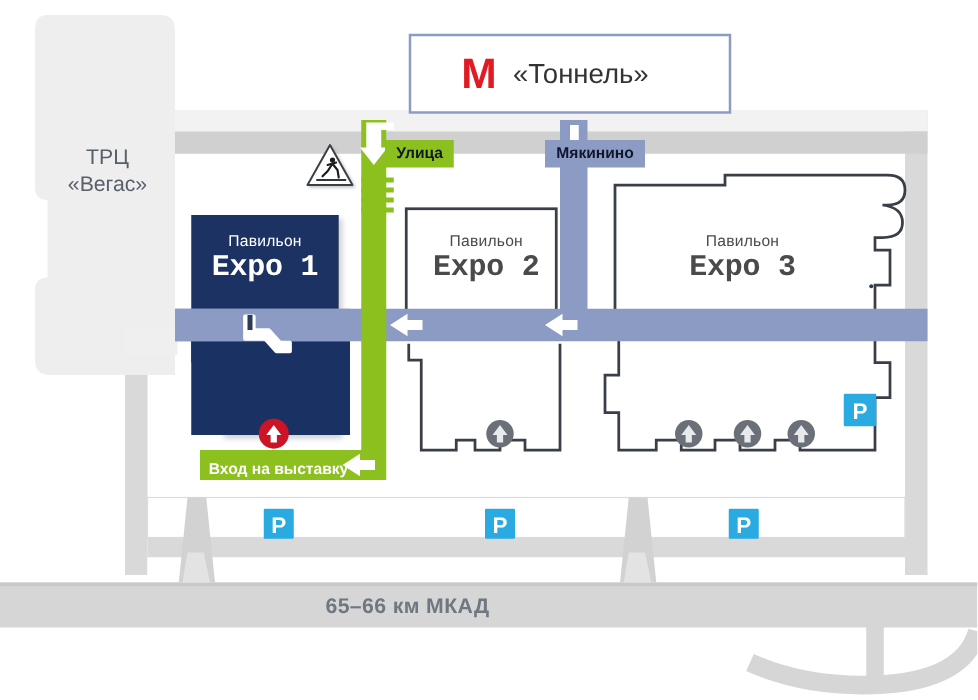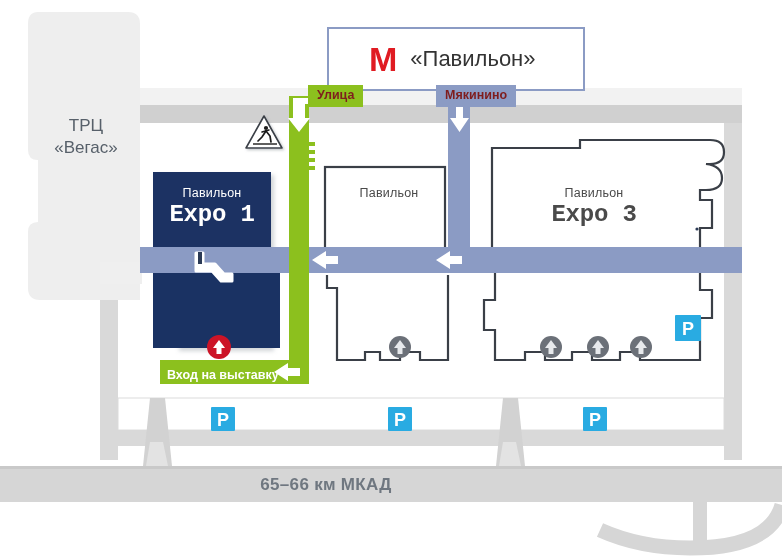--- a/index.html
+++ b/index.html
@@ -12,22 +12,22 @@
   .metro-box{
     position:absolute;left:327px;top:27px;width:258px;height:64px;
     background:#ffffff;border:2px solid #8b9bc4;box-sizing:border-box;
     display:flex;align-items:center;padding-left:40px;gap:14px;
   }
   .metro-m{font-family:"Liberation Sans",sans-serif;font-weight:bold;font-size:34px;color:#e01b22;line-height:1;letter-spacing:-1px;}
   .metro-name{font-family:"Liberation Sans",sans-serif;font-size:22px;color:#333;}
 
   
   .tag{
-    position:absolute;color:#7f1d1d;font-weight:bold;font-size:12.5px;
-    padding:4px 9px 5px 9px;line-height:1;
+    position:absolute;color:#0f172a;font-weight:bold;font-size:12.5px;
+    padding:4px 9px 5px 9px;line-height:1;margin-top:27px;
   }
   .tag-street{left:308px;top:85px;background:#8cc01e;}
   .tag-tunnel{left:436px;top:85px;background:#8b9bc4;}
 
   
   .trc{
     left:41px;top:115px;color:#57606a;font-size:17px;text-align:center;
     line-height:1.32;width:90px;
   }
 
@@ -198,41 +198,42 @@
       <text x="400" y="426" text-anchor="middle" class="p-letter">P</text>
     </g>
     <g>
       <rect x="583" y="407" width="24" height="24" fill="#29abe2" rx="1"></rect>
       <text x="595" y="426" text-anchor="middle" class="p-letter">P</text>
     </g>
   </svg>
 
   <div class="metro-box">
     <span class="metro-m">М</span>
-    <span class="metro-name">«Павильон»</span>
+    <span class="metro-name">«Тоннель»</span>
   </div>
 
   <div class="tag tag-street">
     <span>Улица</span>
   </div>
   <div class="tag tag-tunnel">
     <span>Мякинино</span>
   </div>
 
   <div class="lbl trc">
     <div>ТРЦ</div>
     <div>«Вегас»</div>
   </div>
 
   <div class="lbl pav1">
     <div class="pav-sub">Павильон</div>
     <div class="pav-title">Expo 1</div>
   </div>
   <div class="lbl pav2">
     <div class="pav-sub">Павильон</div>
+    <div class="pav-title">Expo 2</div>
   </div>
   <div class="lbl pav3">
     <div class="pav-sub">Павильон</div>
     <div class="pav-title">Expo 3</div>
   </div>
 
   <div class="lbl entrance">Вход на выставку</div>
 
   <div class="lbl mkad">65–66 км МКАД</div>
 

